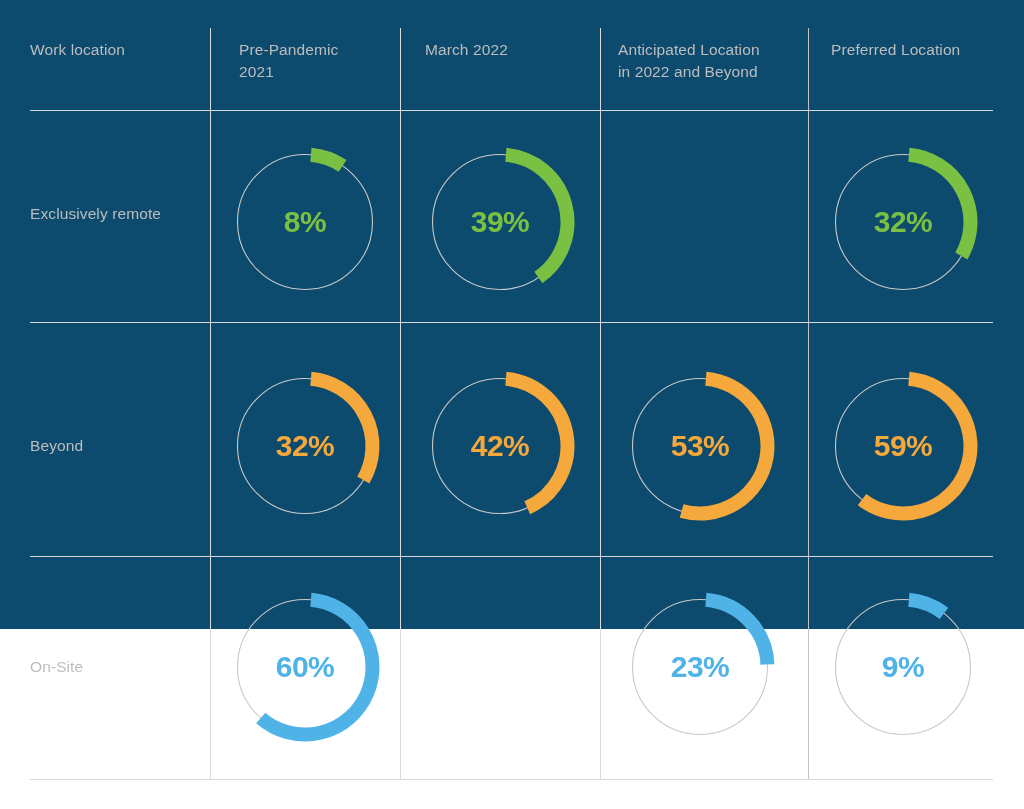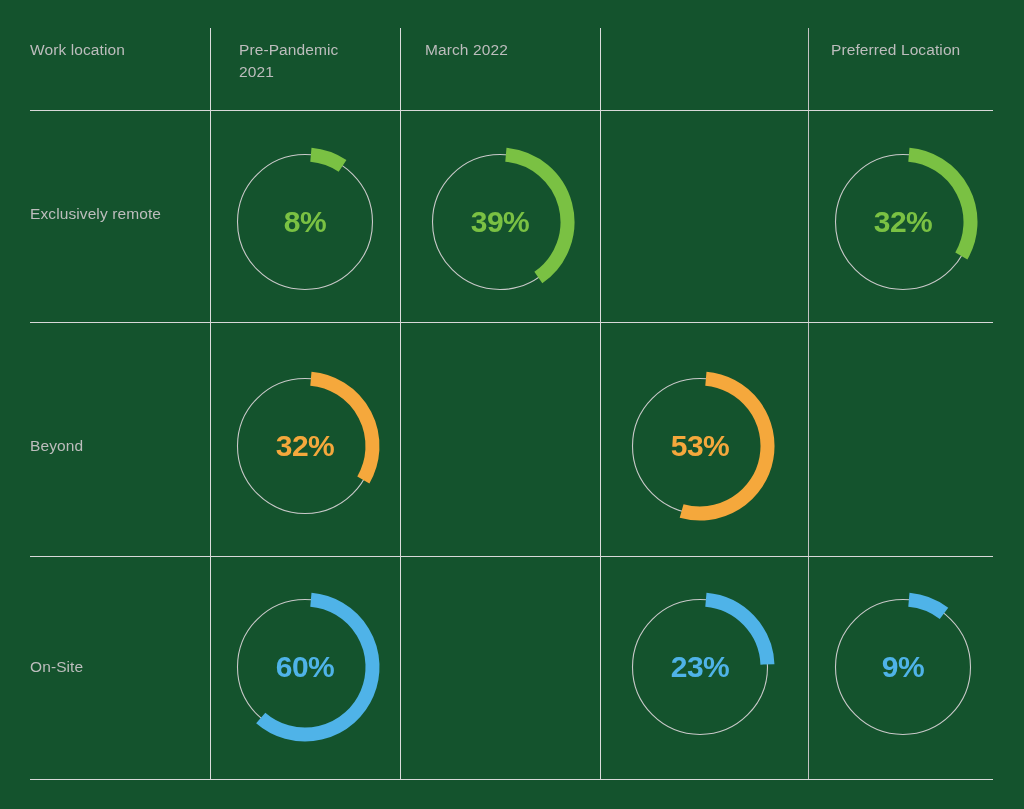--- a/index.html
+++ b/index.html
@@ -3,21 +3,21 @@
 <meta charset="utf-8">
 <style>
   * { box-sizing: border-box; }
   html, body {
     margin: 0; padding: 0;
     width: 1024px; height: 809px;
     background: #ffffff;
     font-family: "Liberation Sans", sans-serif;
     overflow: hidden;
   }
-  #page { position: relative; width: 1024px; height: 809px; background: #14532d; }
+  #page { position: relative; width: 1024px; height: 629px; background: #0c4a6e; }
 
   
   .vline { position: absolute; top: 28px; height: 751px; width: 1px; background: #dcdcdc; }
   .vline.strong { background: #c2c2c2; }
   .hline { position: absolute; left: 30px; width: 963px; height: 1px; background: #d8d8d8; }
 
   
   .col-header {
     position: absolute;
     font-size: 15.5px;
@@ -68,20 +68,24 @@
     <div class="col-header" style="left: 30px; top: 39px; color: rgb(189, 189, 189);">
       <div>Work location</div>
     </div>
     <div class="col-header" style="left: 239px; top: 39px; color: rgb(189, 189, 189);">
       <div>Pre-Pandemic</div>
       <div>2021</div>
     </div>
     <div class="col-header" style="left: 425px; top: 39px; color: rgb(189, 189, 189);">
       <div>March 2022</div>
     </div>
+    <div class="col-header" style="left: 618px; top: 39px; color: rgb(189, 189, 189);">
+      <div>Anticipated Location</div>
+      <div>in 2022 and Beyond</div>
+    </div>
     <div class="col-header" style="left: 831px; top: 39px; color: rgb(189, 189, 189);">
       <div>Preferred Location</div>
     </div>
     <div class="row-label" style="top: 214px; color: rgb(189, 189, 189);">Exclusively remote</div>
     <div class="donut" style="left: 305px; top: 222px;">
       <svg viewBox="0 0 150 150">
         <circle class="track" cx="75" cy="75" r="67.5" stroke="#c9c9c9"></circle>
         <path class="arc" d="M 80.88 7.76 A 67.5 67.5 0 0 1 112.55 18.91" stroke="#7ac143"></path>
       </svg>
       <div class="donut-value" style="color: rgb(122, 193, 67);">8%</div>
@@ -101,26 +105,40 @@
       <div class="donut-value" style="color: rgb(122, 193, 67);">32%</div>
     </div>
     <div class="row-label" style="top: 446px; color: rgb(189, 189, 189);">Beyond</div>
     <div class="donut" style="left: 305px; top: 446px;">
       <svg viewBox="0 0 150 150">
         <circle class="track" cx="75" cy="75" r="67.5" stroke="#c9c9c9"></circle>
         <path class="arc" d="M 80.88 7.76 A 67.5 67.5 0 0 1 133.34 108.95" stroke="#f5a83c"></path>
       </svg>
       <div class="donut-value" style="color: rgb(245, 168, 60);">32%</div>
     </div>
+    <div class="donut" style="left: 500px; top: 446px;">
+      <svg viewBox="0 0 150 150">
+        <circle class="track" cx="75" cy="75" r="67.5" stroke="#c9c9c9"></circle>
+        <path class="arc" d="M 80.88 7.76 A 67.5 67.5 0 0 1 102.24 136.76" stroke="#f5a83c"></path>
+      </svg>
+      <div class="donut-value" style="color: rgb(245, 168, 60);">42%</div>
+    </div>
     <div class="donut" style="left: 700px; top: 446px;">
       <svg viewBox="0 0 150 150">
         <circle class="track" cx="75" cy="75" r="67.5" stroke="#c9c9c9"></circle>
         <path class="arc" d="M 80.88 7.76 A 67.5 67.5 0 1 1 56.62 139.95" stroke="#f5a83c"></path>
       </svg>
       <div class="donut-value" style="color: rgb(245, 168, 60);">53%</div>
+    </div>
+    <div class="donut" style="left: 903px; top: 446px;">
+      <svg viewBox="0 0 150 150">
+        <circle class="track" cx="75" cy="75" r="67.5" stroke="#c9c9c9"></circle>
+        <path class="arc" d="M 80.88 7.76 A 67.5 67.5 0 1 1 34.00 128.62" stroke="#f5a83c"></path>
+      </svg>
+      <div class="donut-value" style="color: rgb(245, 168, 60);">59%</div>
     </div>
     <div class="row-label" style="top: 667px; color: rgb(189, 189, 189);">On-Site</div>
     <div class="donut" style="left: 305px; top: 667px;">
       <svg viewBox="0 0 150 150">
         <circle class="track" cx="75" cy="75" r="67.5" stroke="#c9c9c9"></circle>
         <path class="arc" d="M 80.88 7.76 A 67.5 67.5 0 1 1 30.72 125.94" stroke="#4fb3e8"></path>
       </svg>
       <div class="donut-value" style="color: rgb(79, 179, 232);">60%</div>
     </div>
     <div class="donut" style="left: 700px; top: 667px;">

